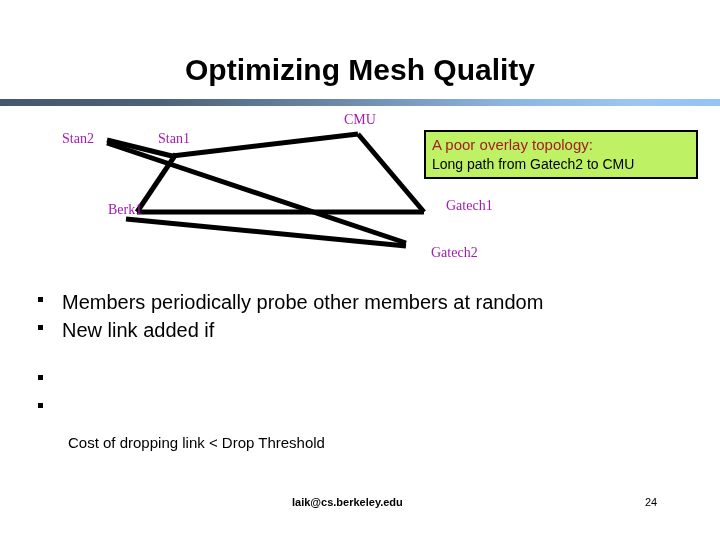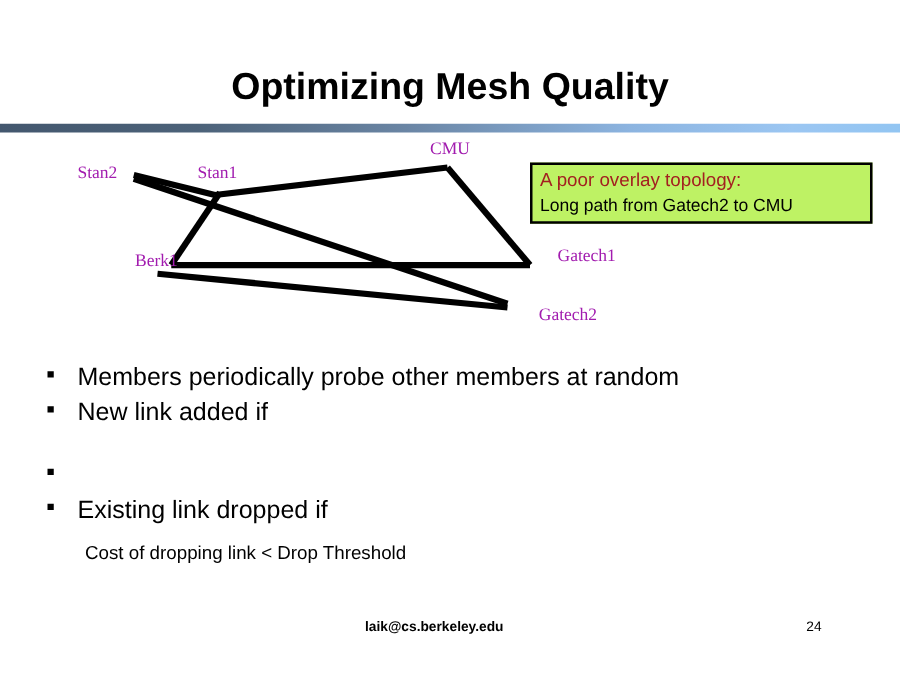--- a/index.html
+++ b/index.html
@@ -215,21 +215,20 @@
 
 
     <div class="gap-md"></div>
 
     <div class="bullet-row">
       <span class="bullet-mark"></span>
     </div>
 
     <div class="bullet-row">
       <span class="bullet-mark"></span>
-      <span class="bullet-text">Existing link dropped if</span>
     </div>
 
     <div class="gap-sm"></div>
 
     <div class="sub-row">Cost of dropping link &lt; Drop Threshold</div>
   </div>
 
   <div id="footer-email">laik@cs.berkeley.edu</div>
   <div id="footer-page">24</div>
 

